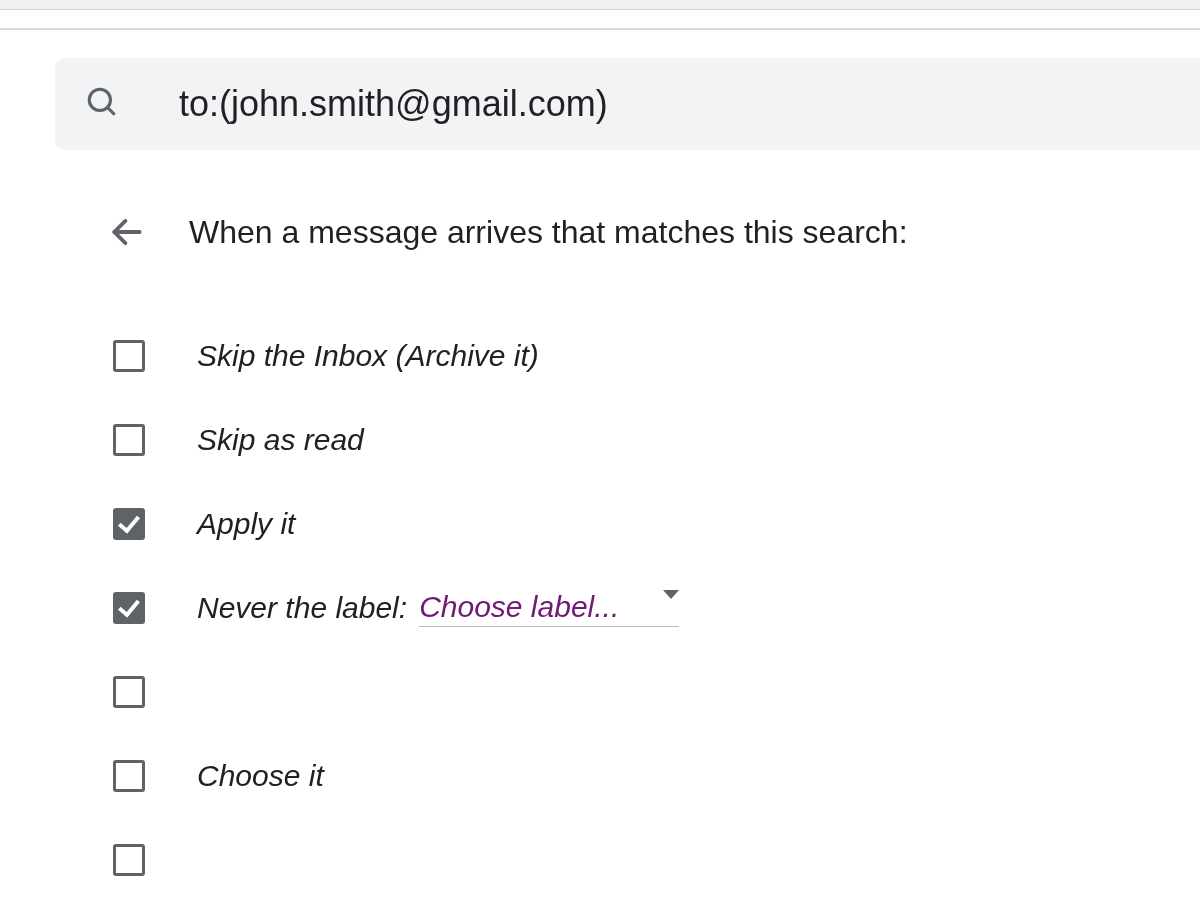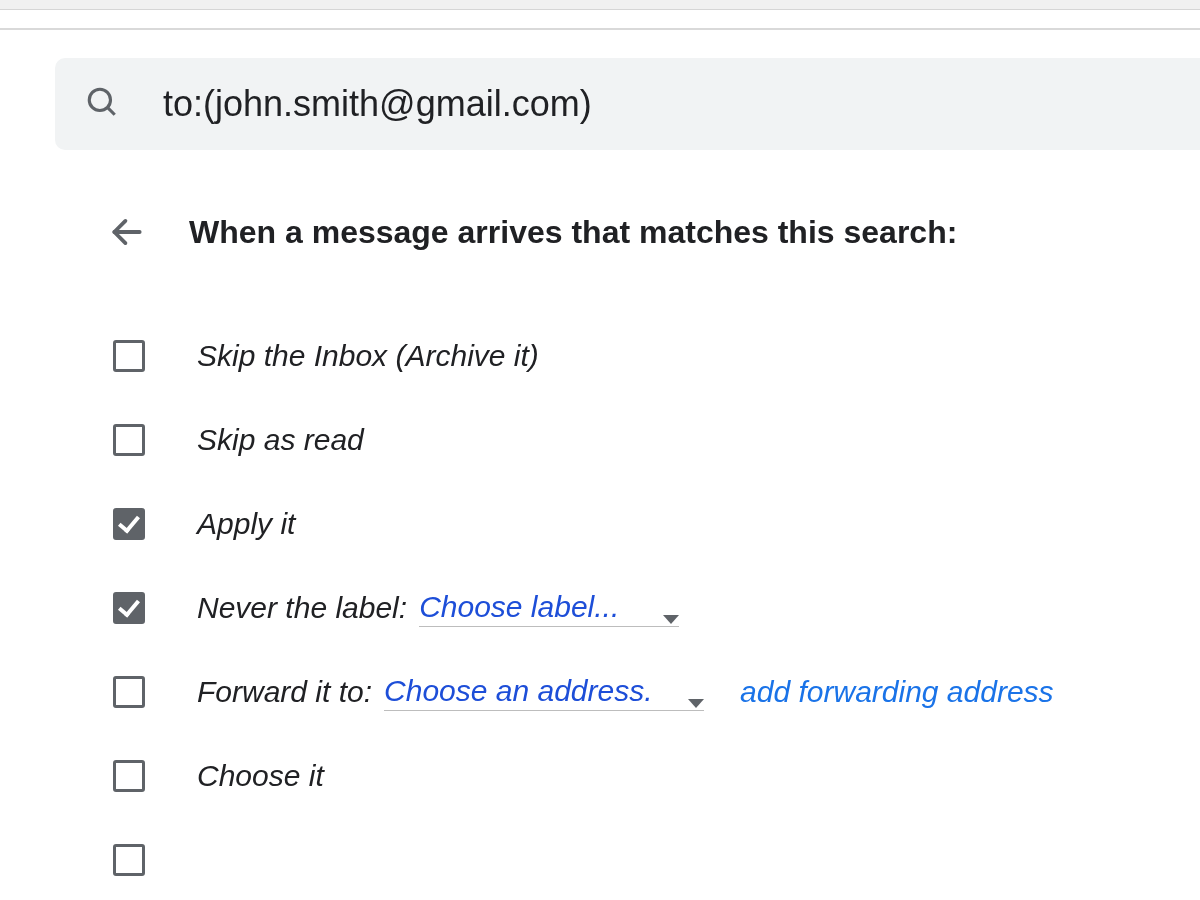--- a/index.html
+++ b/index.html
@@ -29,39 +29,39 @@
     margin-top: 18px;
   }
   .search-bar {
     margin: 28px 0 0 55px;
     background: #f1f3f4;
     border-radius: 10px 0 0 10px;
     height: 92px;
     display: flex;
     align-items: center;
     padding-left: 30px;
+    gap: 16px;
   }
   .search-bar .icon {
     margin-right: 44px;
     flex-shrink: 0;
   }
   .search-query {
     font-size: 36px;
     color: #202124;
   }
   .panel {
     margin: 20px 0 0 55px;
     background: #fff;
     padding: 42px 0 0 52px;
   }
   .header-row {
     display: flex;
     align-items: center;
     margin-bottom: 62px;
-    font-weight: bold;
   }
   .back-arrow {
     margin-right: 42px;
     display: inline-flex;
     align-items: center;
     justify-content: center;
     width: 40px;
     height: 40px;
   }
   .header-text {
@@ -123,28 +123,28 @@
   .option-label {
     font-size: 30px;
     color: #202124;
     display: flex;
     align-items: center;
     flex-wrap: nowrap;
     font-style: italic;
   }
   .dropdown {
     display: inline-flex;
-    align-items: flex-end;
+    align-items: flex-start;
     margin-left: 12px;
     border-bottom: 1px solid #bdbdbd;
     padding-bottom: 2px;
     min-width: 260px;
     justify-content: space-between;
     font-size: 30px;
-    color: #1d4ed8;
+    color: #701a75;
   }
   .dropdown .caret {
     margin-left: 18px;
     width: 0;
     height: 0;
     border-left: 8px solid transparent;
     border-right: 8px solid transparent;
     border-top: 9px solid #5f6368;
   }
   .link {
@@ -213,28 +213,20 @@
         <span>Choose label...</span>
         <span class="caret"></span>
       </span>
     </span>
   </div>
 
   <div class="option-row">
     <span class="checkbox-cell">
       <span class="checkbox"></span>
     </span>
-    <span class="option-label">
-      <span>Forward it to:</span>
-      <span class="dropdown" style="min-width:320px">
-        <span>Choose an address.</span>
-        <span class="caret"></span>
-      </span>
-      <span class="link">add forwarding address</span>
-    </span>
   </div>
 
   <div class="option-row">
     <span class="checkbox-cell">
       <span class="checkbox"></span>
     </span>
     <span class="option-label">Choose it</span>
   </div>
 
   <div class="option-row">

